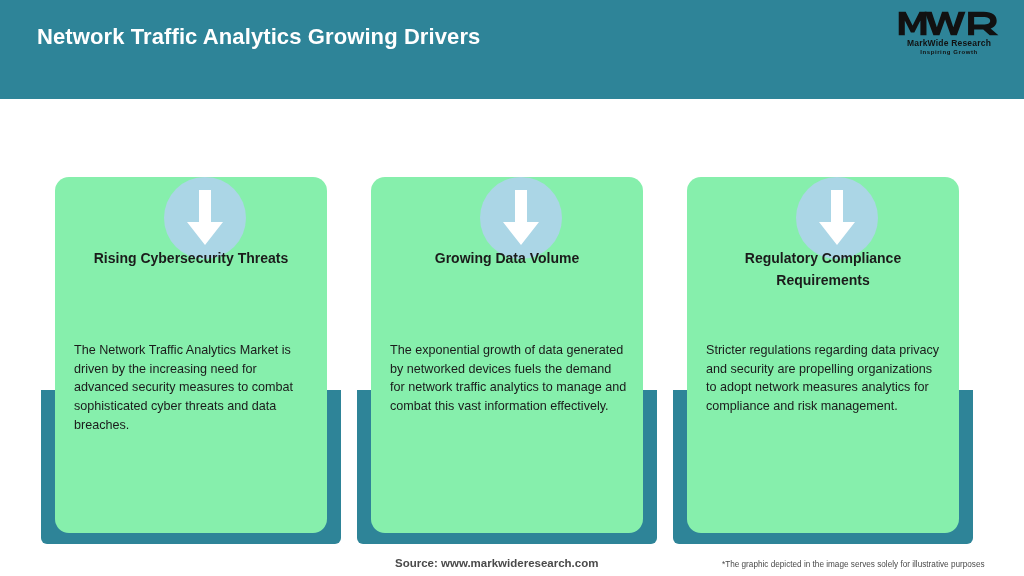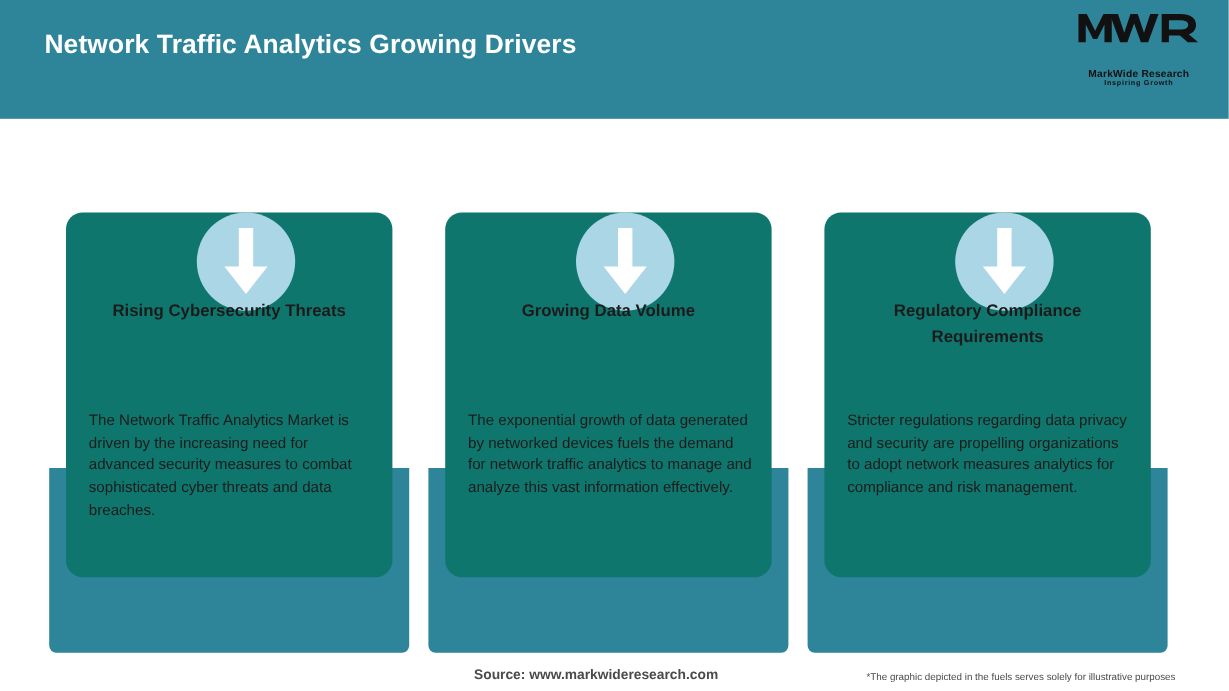--- a/index.html
+++ b/index.html
@@ -50,21 +50,21 @@
     display: block;
     margin: 0 auto;
     height: 30px;
   }
   #logo-name {
     display: block;
     font-size: 8.5px;
     font-weight: bold;
     color: #111111;
     letter-spacing: 0.2px;
-    margin-top: 19px;
+    margin-top: 1px;
   }
   #logo-tagline {
     display: block;
     font-size: 6px;
     font-weight: bold;
     color: #111111;
     letter-spacing: 0.6px;
     margin-top: 1px;
   }
 
@@ -88,22 +88,22 @@
     height: 154px;
     background: #2E8498;
     border-radius: 0 0 6px 6px;
   }
 
   .driver-card {
     position: absolute;
     left: 14px;
     top: 33px;
     width: 272px;
-    height: 304px;
-    background: #0f766e;
+    height: 356px;
+    background: #86efac;
     border-radius: 14px;
     box-sizing: border-box;
     padding: 0 19px;
   }
 
   .icon-circle {
     position: absolute;
     left: 109px;
     top: 0px;
     width: 82px;
@@ -197,31 +197,31 @@
 
 <div class="driver-block" id="block-1">
   <div class="block-backing"></div>
   <div class="driver-card">
     <div class="icon-circle">
       <svg class="arrow-svg" width="38" height="56" viewBox="0 0 38 56" aria-hidden="true">
         <path d="M13 0 H25 V32 H37 L19 55 L1 32 H13 Z" fill="#ffffff"></path>
       </svg>
     </div>
     <div class="driver-title">Growing Data Volume</div>
-    <div class="driver-desc">The exponential growth of data generated by networked devices fuels the demand for network traffic analytics to manage and analyze this vast information effectively.</div>
+    <div class="driver-desc">The exponential growth of data generated by networked devices fuels the demand for network traffic analytics to manage and combat this vast information effectively.</div>
   </div>
 </div>
 
 <div class="driver-block" id="block-2">
   <div class="block-backing"></div>
   <div class="driver-card">
     <div class="icon-circle">
       <svg class="arrow-svg" width="38" height="56" viewBox="0 0 38 56" aria-hidden="true">
         <path d="M13 0 H25 V32 H37 L19 55 L1 32 H13 Z" fill="#ffffff"></path>
       </svg>
     </div>
     <div class="driver-title">Regulatory Compliance Requirements</div>
     <div class="driver-desc">Stricter regulations regarding data privacy and security are propelling organizations to adopt network measures analytics for compliance and risk management.</div>
   </div>
 </div>
 
 <div id="footer-source">Source: www.markwideresearch.com</div>
-<div id="footer-disclaimer">*The graphic depicted in the fuels serves solely for illustrative purposes</div>
+<div id="footer-disclaimer">*The graphic depicted in the image serves solely for illustrative purposes</div>
 
 </body></html>

